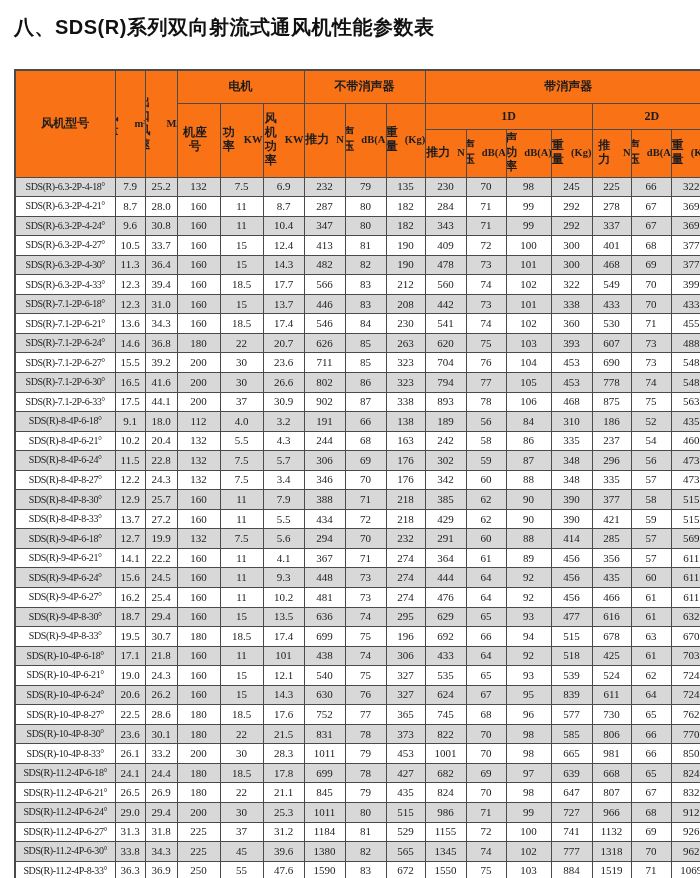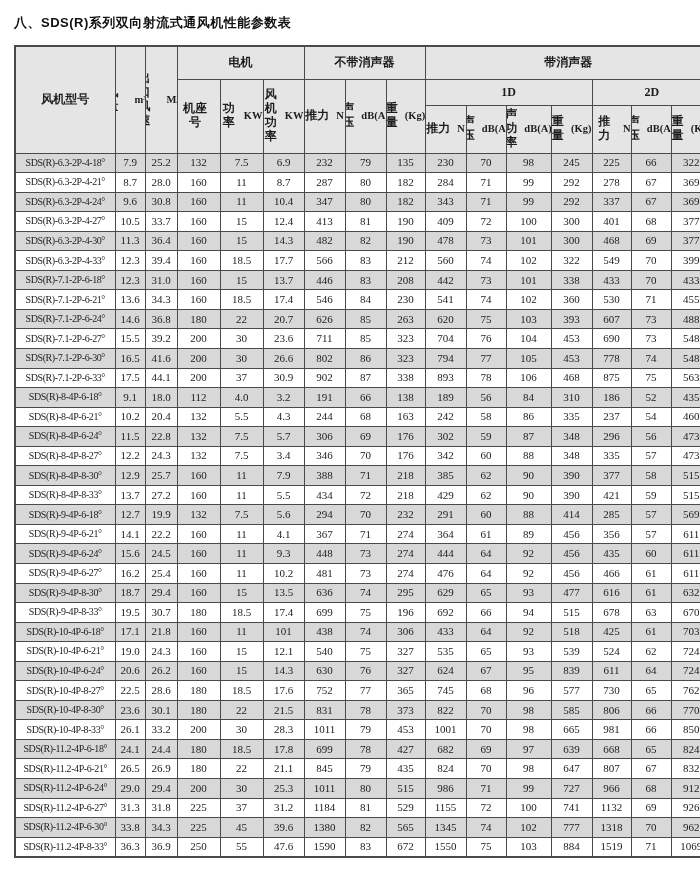--- a/index.html
+++ b/index.html
@@ -8,40 +8,40 @@
     font-family: "Liberation Serif", "DejaVu Serif", serif;
     color: #1c1c1c;
     width: 700px;
     height: 878px;
     overflow: hidden;
   }
   .page { padding: 14px 11px 8px 14px; }
   .title {
     font-family: "Liberation Sans", "DejaVu Sans", sans-serif;
     font-weight: bold;
-    font-size: 13px;
+    font-size: 20px;
     letter-spacing: 0.5px;
     color: #111;
-    margin-bottom: 13px;
+    margin-bottom: 28px;
   }
   table.perf {
     border-collapse: collapse;
     table-layout: fixed;
     width: 675px;
     border: 2px solid #4a4a4a;
   }
   table.perf th, table.perf td {
     border: 1px solid #4a4a4a;
     text-align: center;
     vertical-align: middle;
     overflow: hidden;
     white-space: nowrap;
   }
   thead th {
-    background: #e5e5e5;
+    background: #f97316;
     font-weight: bold;
     font-size: 12px;
     padding: 2px 0;
   }
   th.group { height: 33px; }
   th.sub1d { height: 26px; font-family: "Liberation Serif", serif; }
   th.stack { height: 48px; }
   .h-stack {
     display: flex;
     flex-direction: row;

